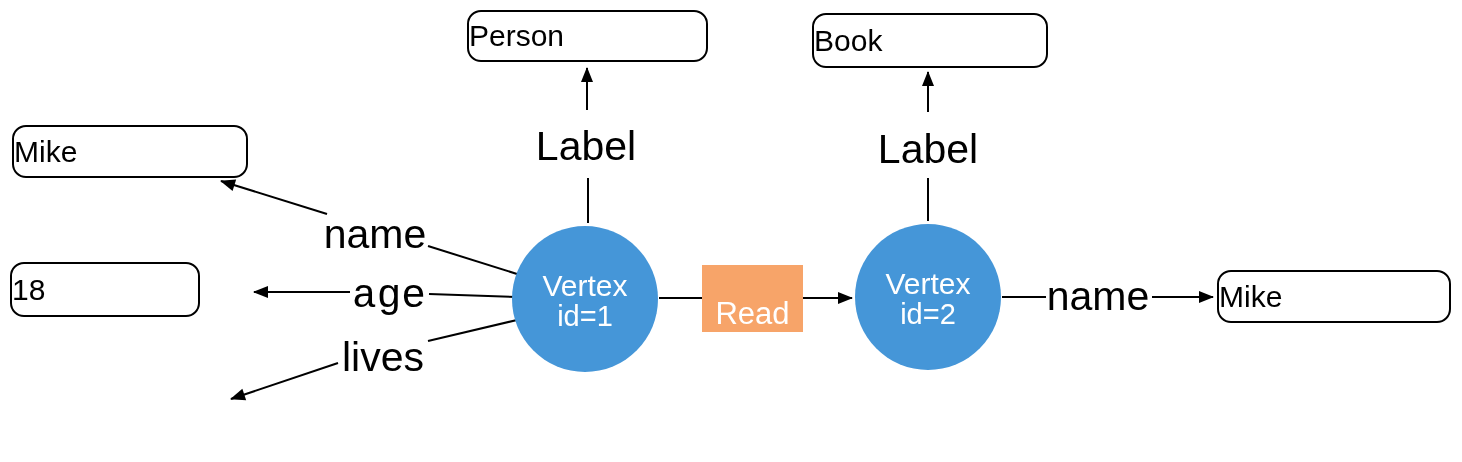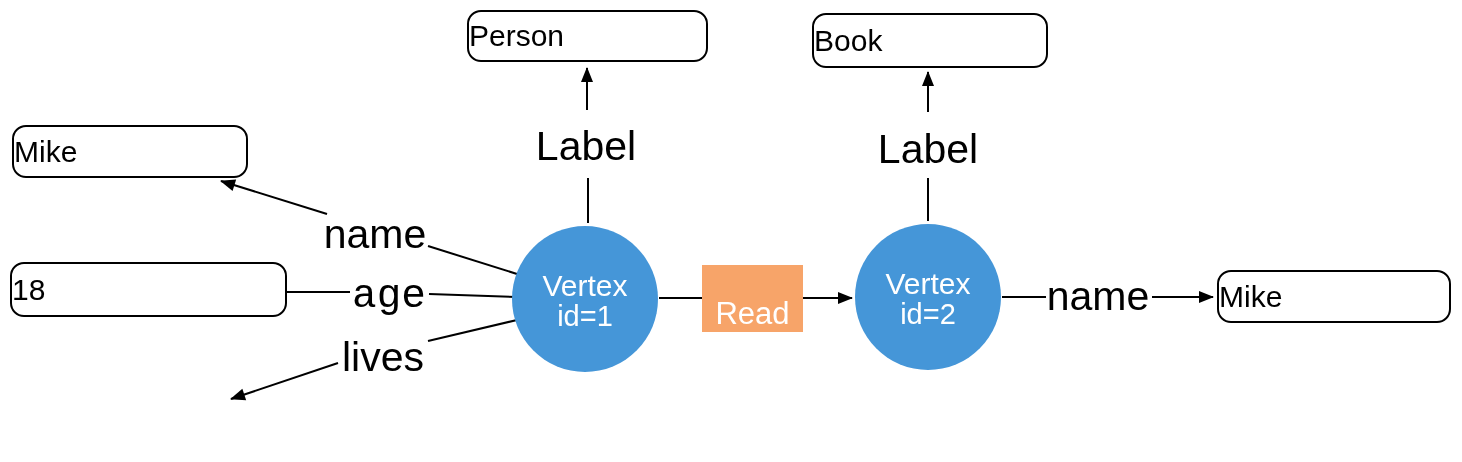--- a/index.html
+++ b/index.html
@@ -37,21 +37,21 @@
     background: #ffffff;
     display: flex;
     align-items: center;
     justify-content: flex-start;
     color: var(--box-text, #000000);
     font-size: 30px;
   }
   .pos-person     { left: 467px;  top: 10px;  width: 241px; height: 52px; }
   .pos-book       { left: 812px;  top: 13px;  width: 236px; height: 55px; }
   .pos-mike-left  { left: 12px;   top: 125px; width: 236px; height: 53px; }
-  .pos-age-value  { left: 10px;   top: 262px; width: 277px; height: 55px; }
+  .pos-age-value  { left: 10px;   top: 262px; width: 190px; height: 55px; }
   .pos-china      { left: 12px;   top: 402px; width: 238px; height: 52px; }
   .pos-mike-right { left: 1217px; top: 270px; width: 234px; height: 53px; }
   .vertex {
     position: absolute;
     width: 146px;
     height: 146px;
     border-radius: 50%;
     background: var(--vertex-fill, #4596d8);
     display: flex;
     flex-direction: column;

